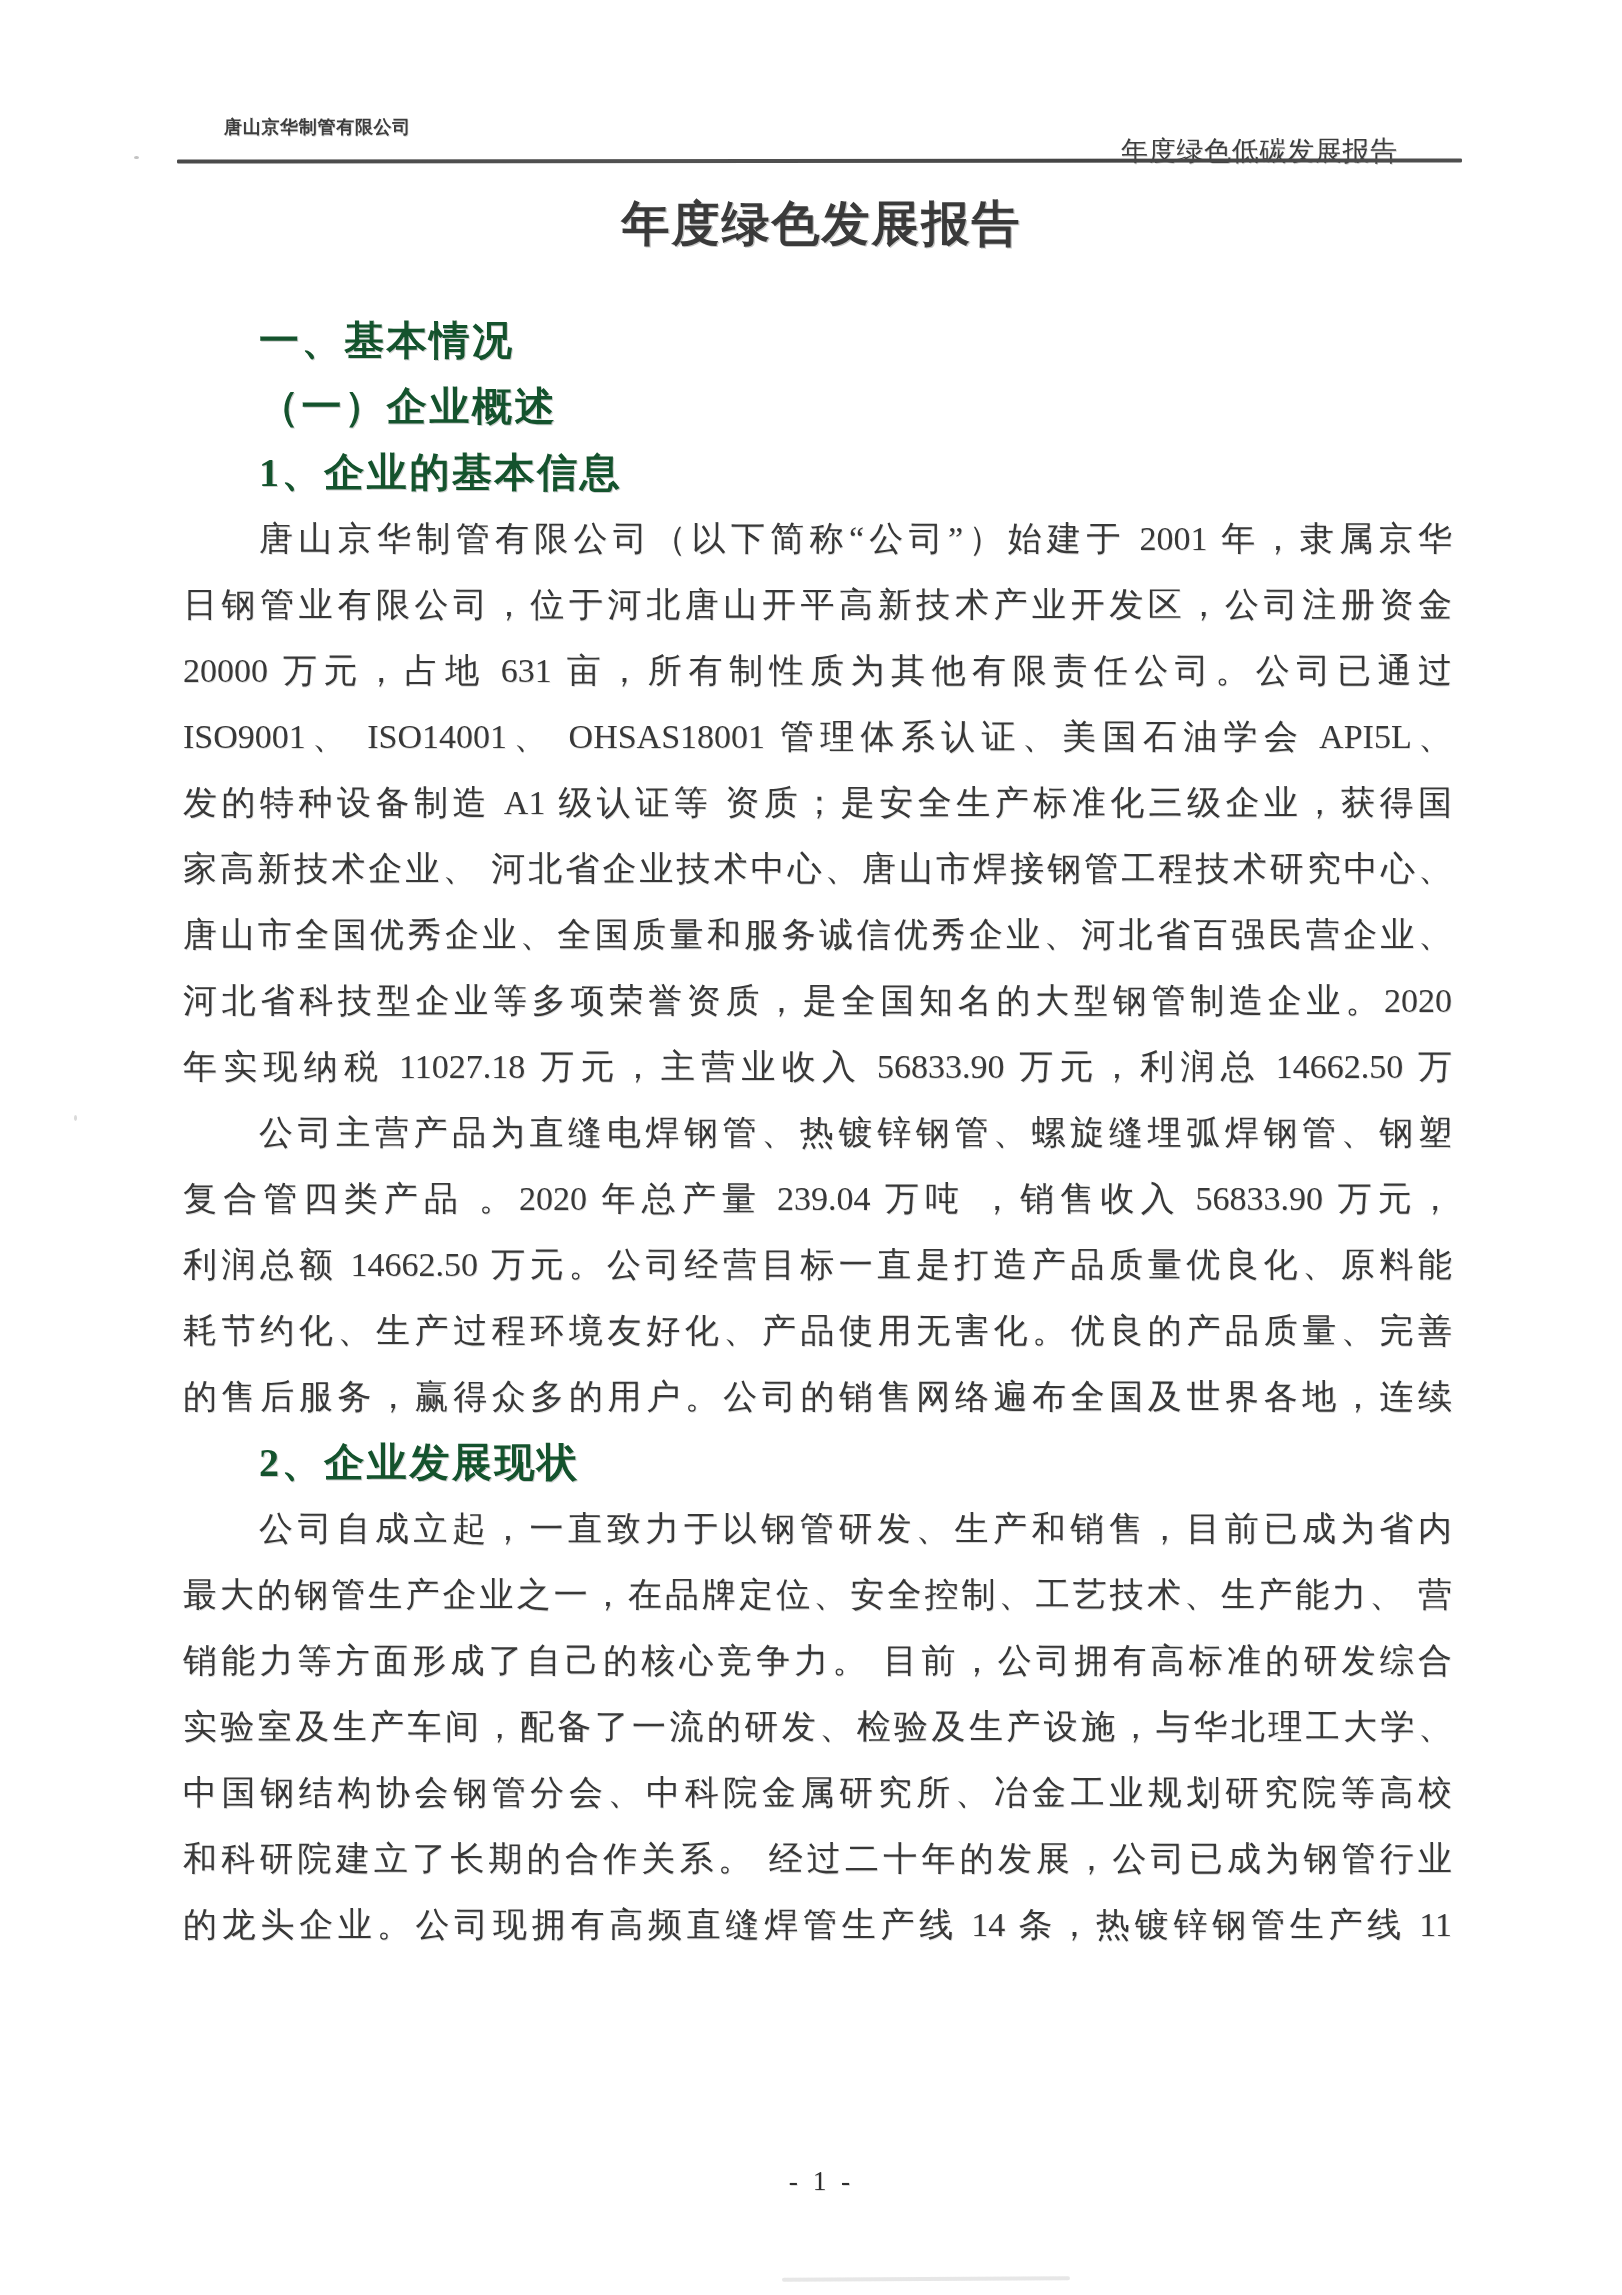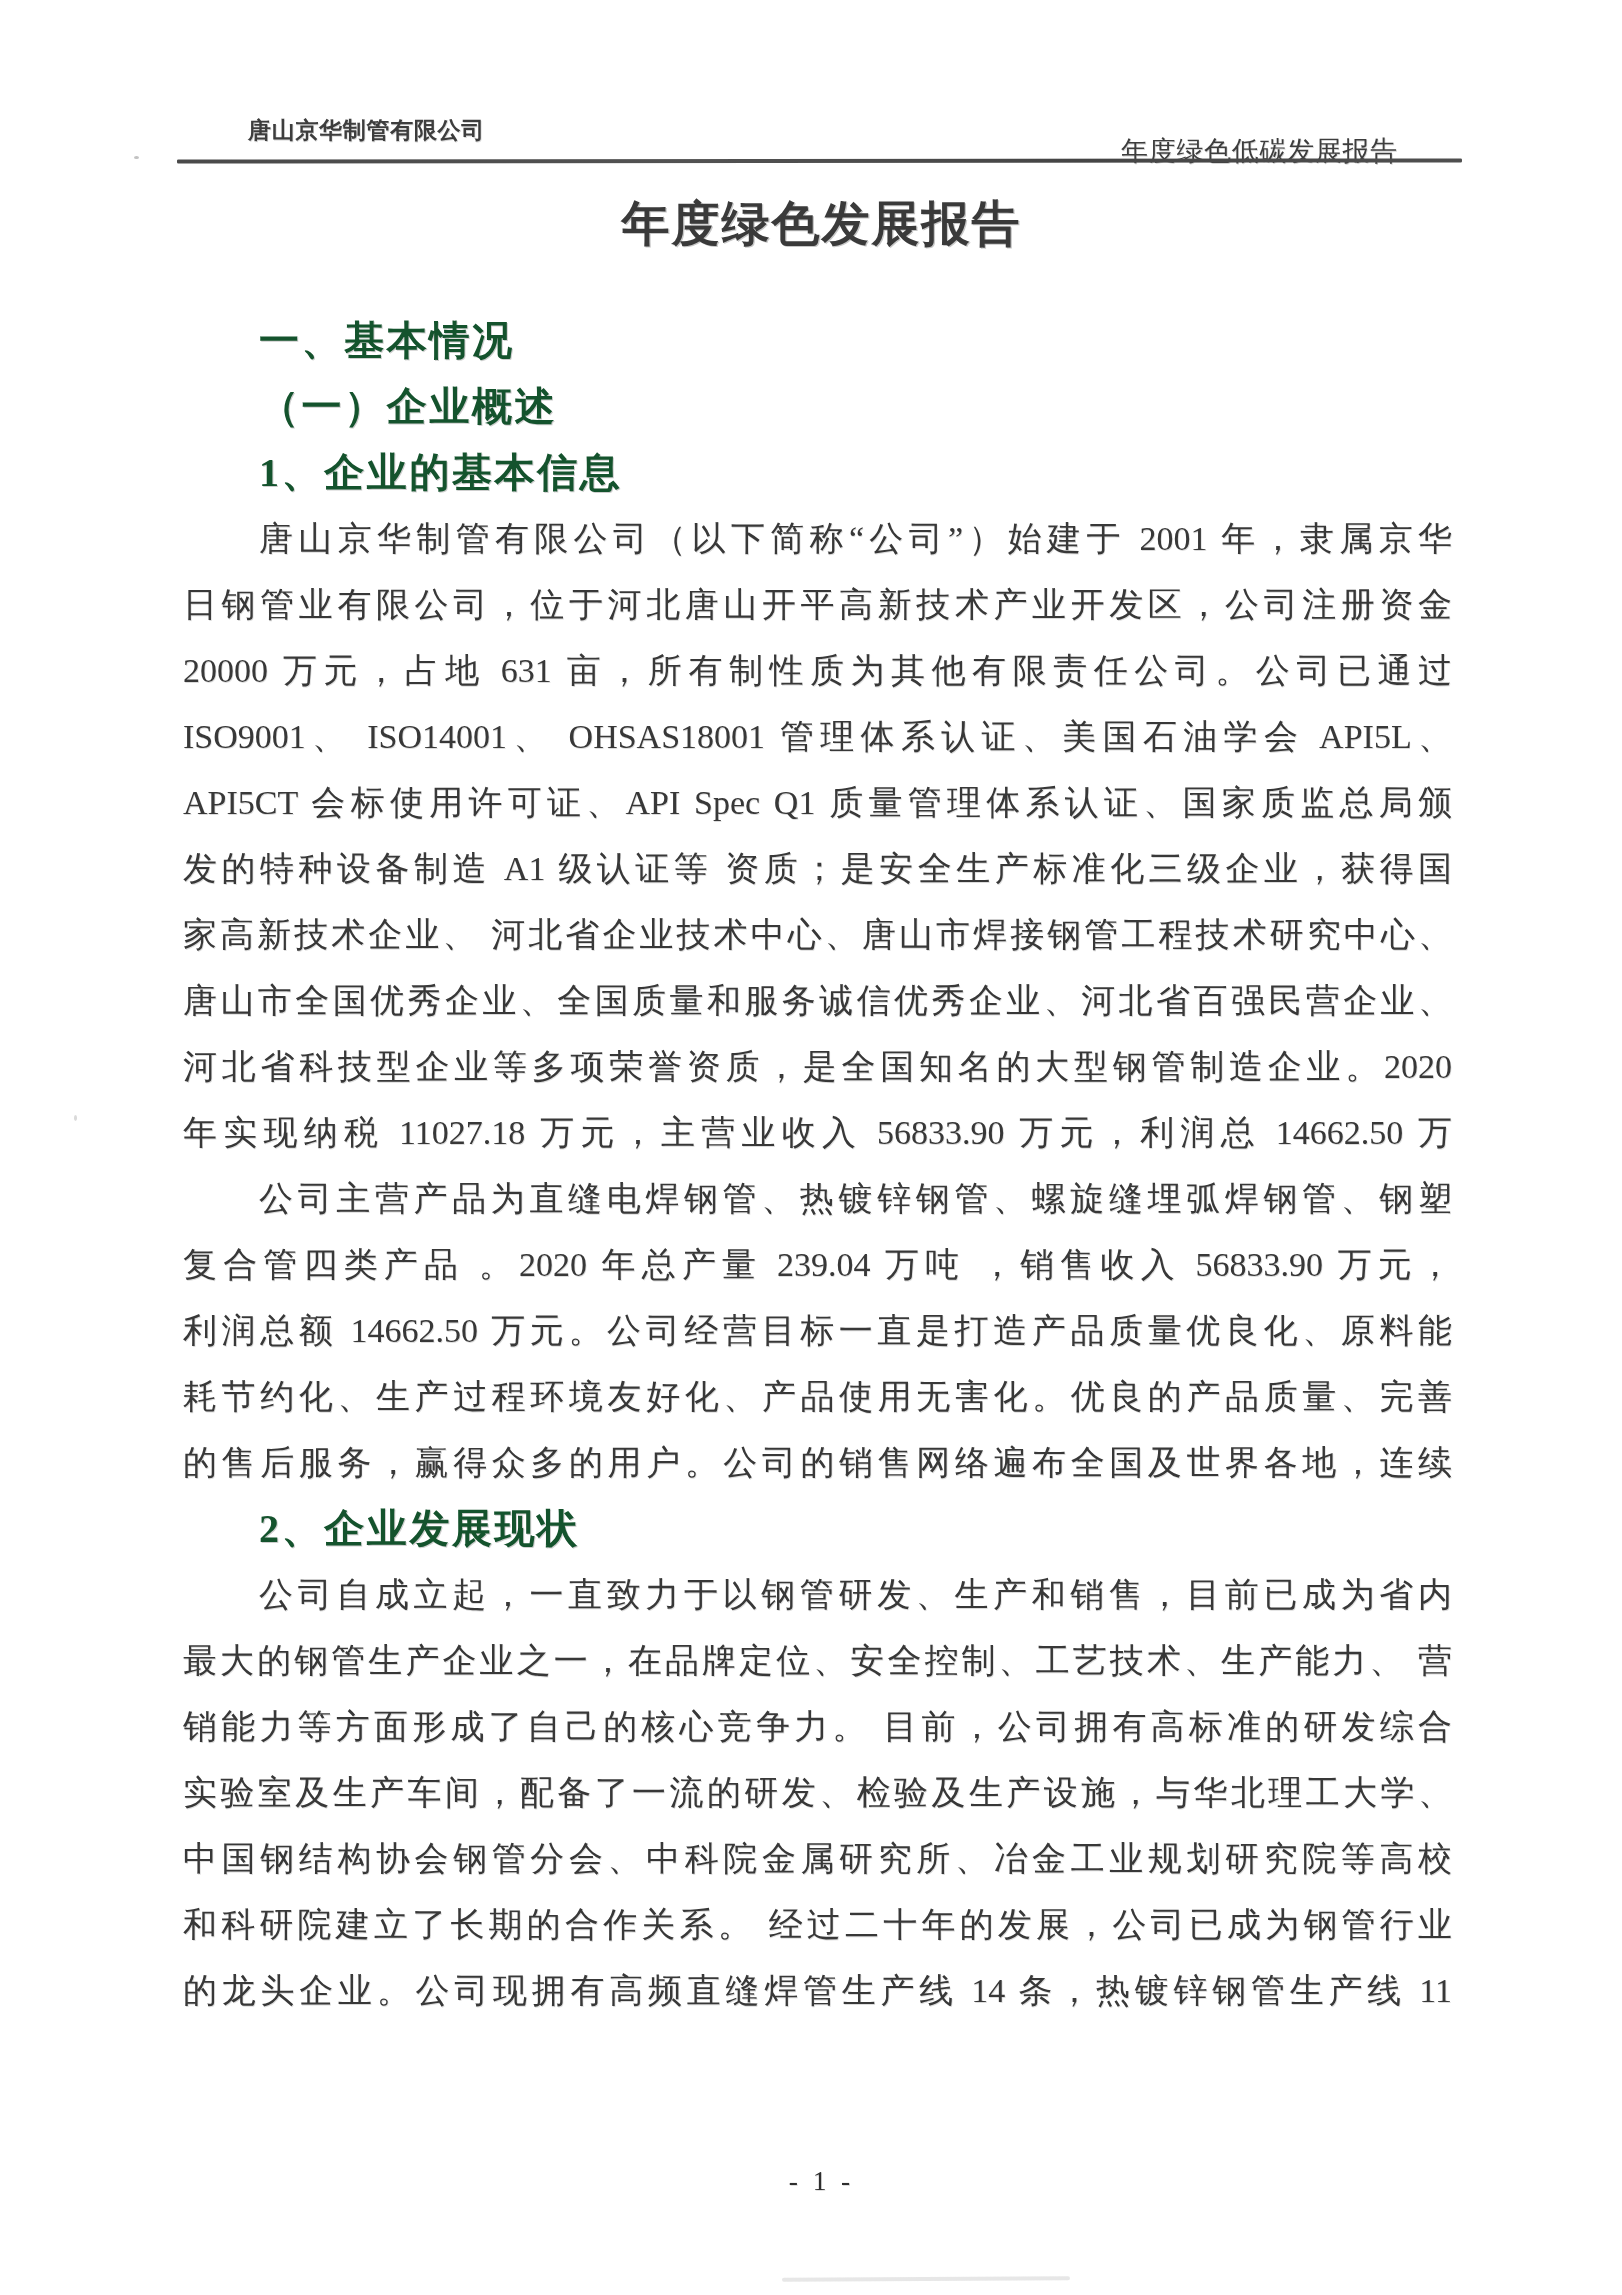--- a/index.html
+++ b/index.html
@@ -13,23 +13,23 @@
     height: 2295px;
     background: #ffffff;
     overflow: hidden;
     font-family: "Liberation Serif", "DejaVu Serif", serif;
     color: #383838;
   }
 
   
   .hdr-left {
     position: absolute;
-    left: 248px;
+    left: 224px;
     top: 115px;
-    font-size: 23px;
+    font-size: 18px;
     font-weight: 600;
     letter-spacing: 0.7px;
     color: #3d3d3d;
     text-shadow: 0.7px 0.7px 0 rgba(90,90,90,0.25);
     white-space: nowrap;
   }
   .hdr-right {
     position: absolute;
     right: 225px;
     top: 117px;
@@ -173,21 +173,20 @@
   <div class="doc-title">年度绿色发展报告</div>
 
   <div class="body-col">
     <div class="line hd">一、基本情况</div>
     <div class="line hd">（一）企业概述</div>
     <div class="line hd">1、企业的基本信息</div>
     <div class="line jst ind">唐山京华制管有限公司（以下简称“公司”）始建于 2001 年，隶属京华</div>
     <div class="line jst">日钢管业有限公司，位于河北唐山开平高新技术产业开发区，公司注册资金</div>
     <div class="line jst">20000 万元，占地 631 亩，所有制性质为其他有限责任公司。公司已通过</div>
     <div class="line jst">ISO9001、 ISO14001、 OHSAS18001 管理体系认证、美国石油学会 API5L、</div>
-    <div class="line jst">API5CT 会标使用许可证、API Spec Q1 质量管理体系认证、国家质监总局颁</div>
     <div class="line jst">发的特种设备制造 A1 级认证等 资质；是安全生产标准化三级企业，获得国</div>
     <div class="line jst">家高新技术企业、 河北省企业技术中心、唐山市焊接钢管工程技术研究中心、</div>
     <div class="line jst">唐山市全国优秀企业、全国质量和服务诚信优秀企业、河北省百强民营企业、</div>
     <div class="line jst">河北省科技型企业等多项荣誉资质，是全国知名的大型钢管制造企业。2020</div>
     <div class="line jst">年实现纳税 11027.18 万元，主营业收入 56833.90 万元，利润总 14662.50 万</div>
     <div class="line jst ind">公司主营产品为直缝电焊钢管、热镀锌钢管、螺旋缝埋弧焊钢管、钢塑</div>
     <div class="line jst">复合管四类产品 。2020 年总产量 239.04 万吨 ，销售收入 56833.90 万元，</div>
     <div class="line jst">利润总额 14662.50 万元。公司经营目标一直是打造产品质量优良化、原料能</div>
     <div class="line jst">耗节约化、生产过程环境友好化、产品使用无害化。优良的产品质量、完善</div>
     <div class="line jst">的售后服务，赢得众多的用户。公司的销售网络遍布全国及世界各地，连续</div>

